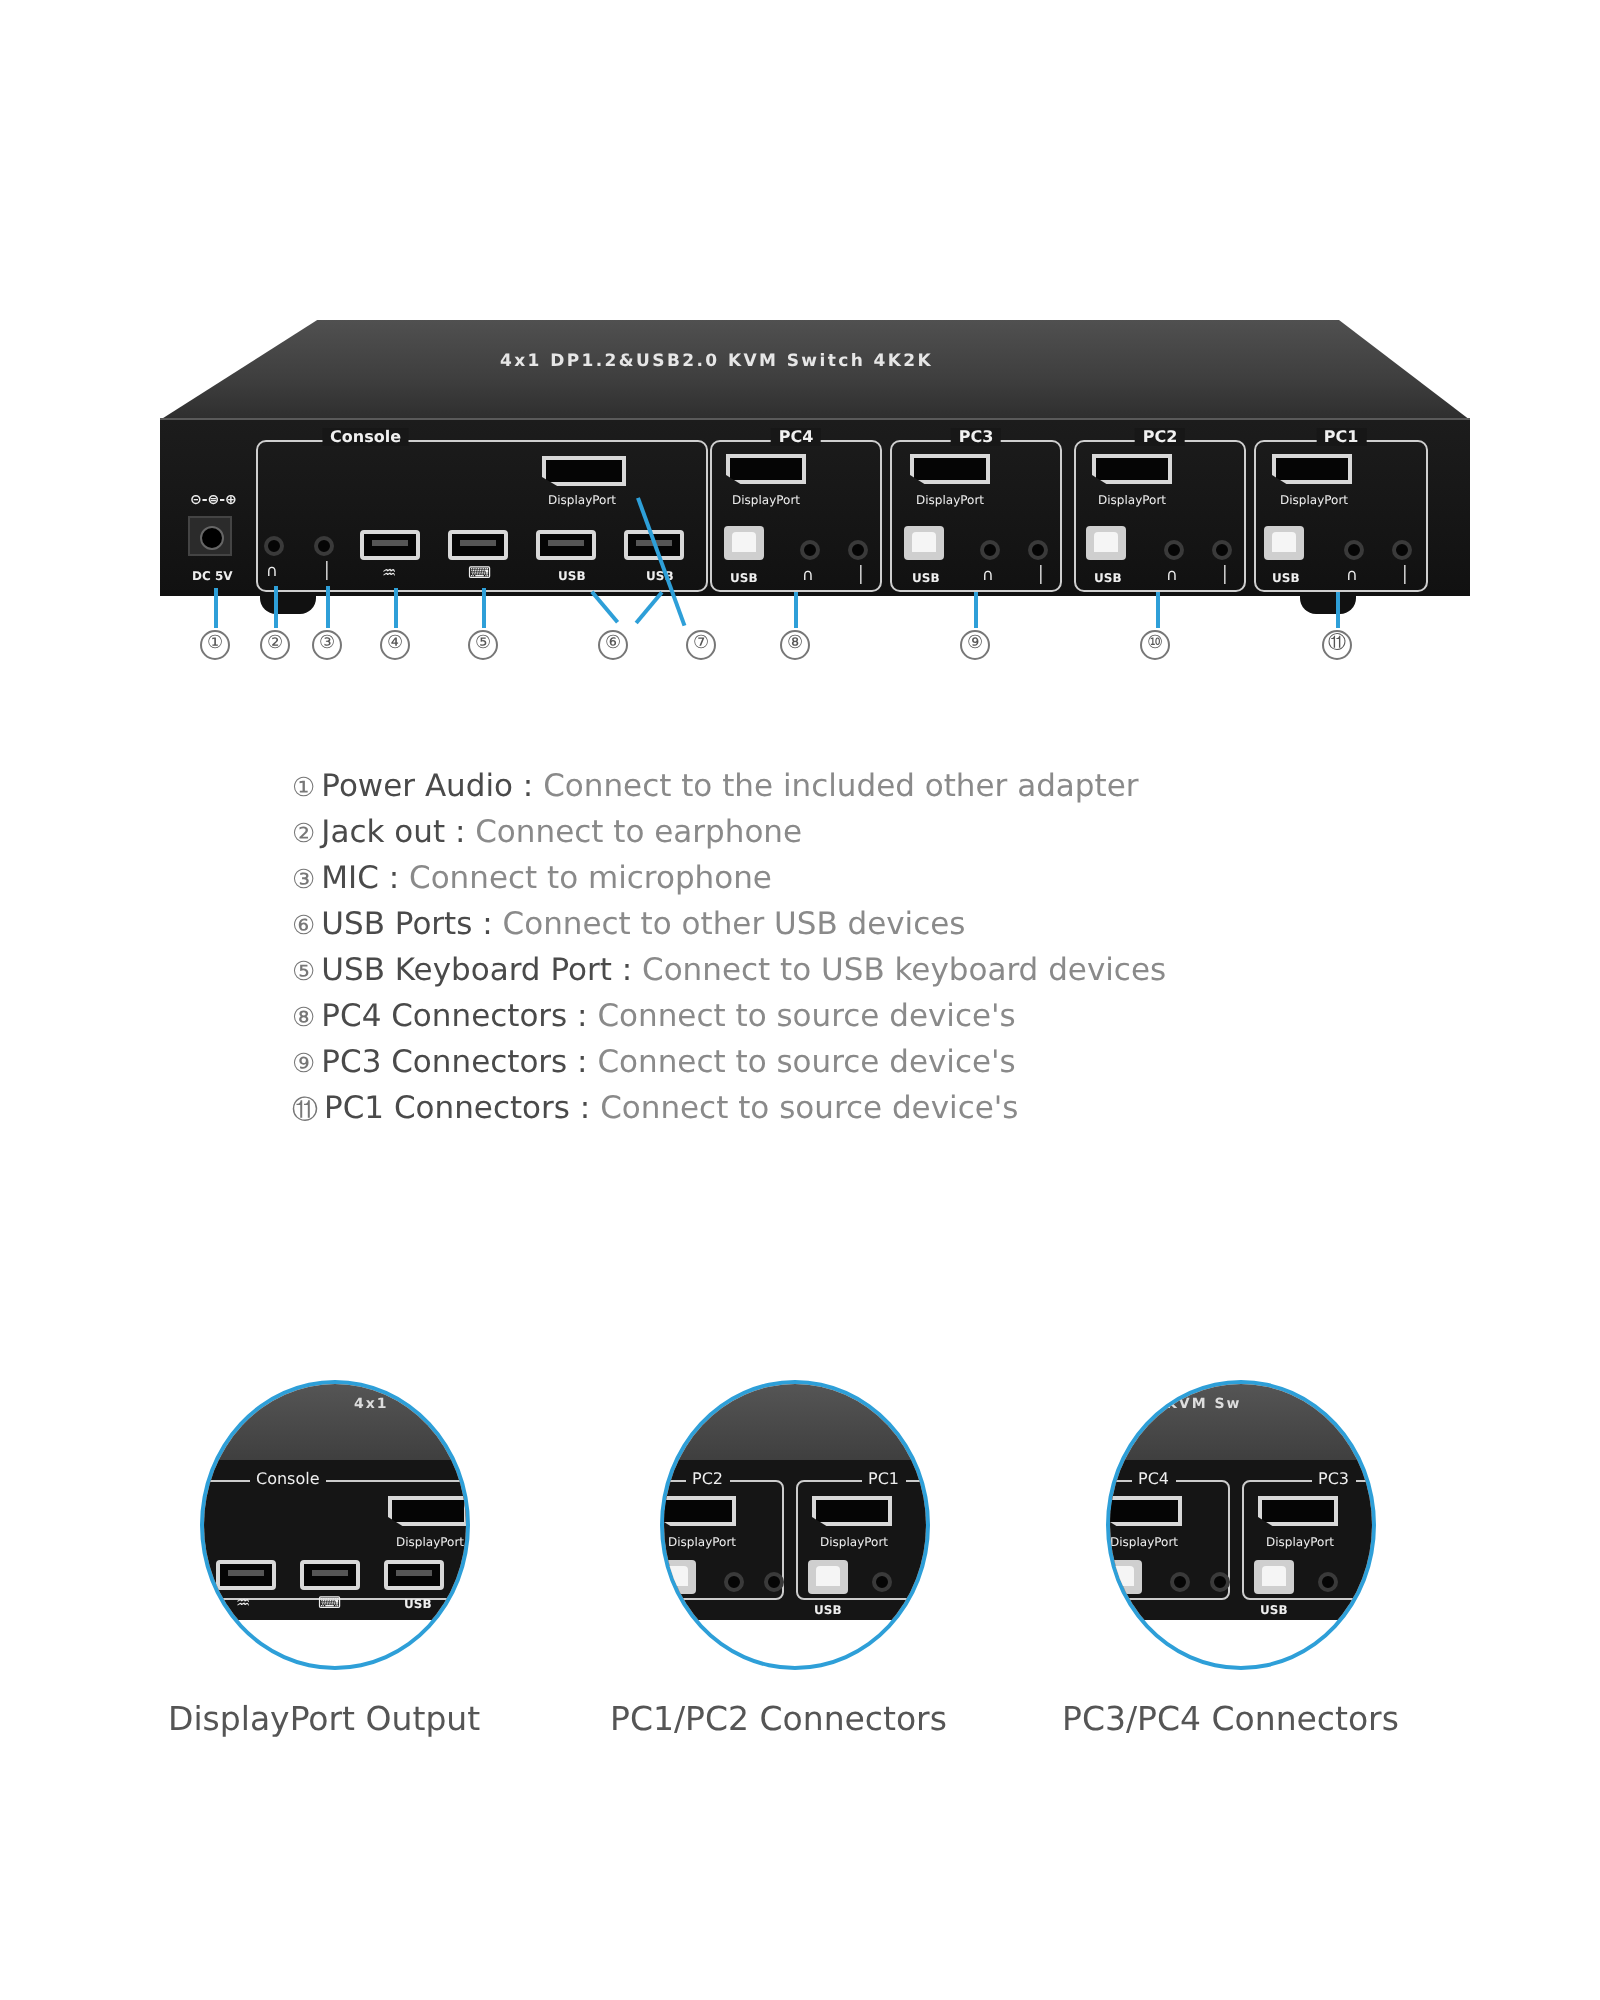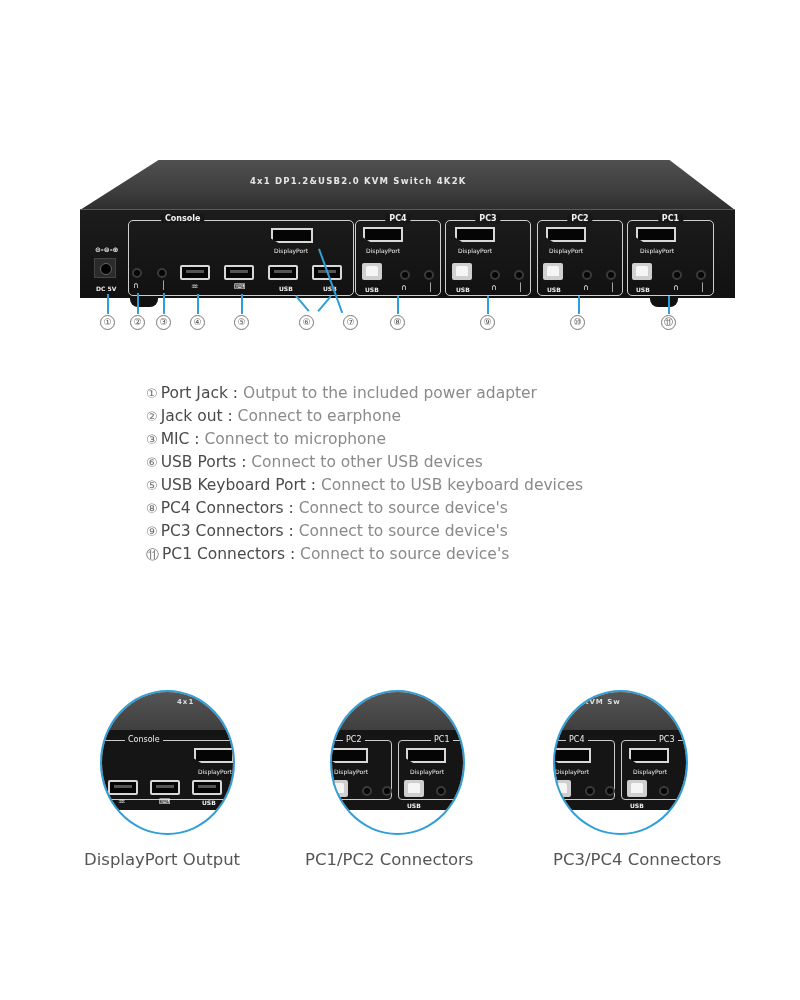--- a/index.html
+++ b/index.html
@@ -182,21 +182,21 @@
   <div class="callout-num" style="left:234px;">⑤</div>
   <div class="callout-num" style="left:299px;">⑥</div>
   <div class="callout-num" style="left:343px;">⑦</div>
   <div class="callout-num" style="left:390px;">⑧</div>
   <div class="callout-num" style="left:480px;">⑨</div>
   <div class="callout-num" style="left:570px;">⑩</div>
   <div class="callout-num" style="left:661px;">⑪</div>
 </div>
 
 <div class="legend">
-  <div class="legend-row"><span class="legend-num">①</span><span class="legend-name">Port Jack :</span><span class="legend-desc"> Output to the included power adapter</span></div>
+  <div class="legend-row"><span class="legend-num">①</span><span class="legend-name">Power Audio :</span><span class="legend-desc"> Connect to the included other adapter</span></div>
   <div class="legend-row"><span class="legend-num">②</span><span class="legend-name">Jack out :</span><span class="legend-desc"> Connect to earphone</span></div>
   <div class="legend-row"><span class="legend-num">③</span><span class="legend-name">MIC :</span><span class="legend-desc"> Connect to microphone</span></div>
   <div class="legend-row"><span class="legend-num">⑥</span><span class="legend-name">USB Ports :</span><span class="legend-desc"> Connect to other USB devices</span></div>
   <div class="legend-row"><span class="legend-num">⑤</span><span class="legend-name">USB Keyboard Port :</span><span class="legend-desc"> Connect to USB keyboard devices</span></div>
   <div class="legend-row"><span class="legend-num">⑧</span><span class="legend-name">PC4 Connectors :</span><span class="legend-desc"> Connect to source device's</span></div>
   <div class="legend-row"><span class="legend-num">⑨</span><span class="legend-name">PC3 Connectors :</span><span class="legend-desc"> Connect to source device's</span></div>
   <div class="legend-row"><span class="legend-num">⑪</span><span class="legend-name">PC1 Connectors :</span><span class="legend-desc"> Connect to source device's</span></div>
 </div>
 
 <div class="zoom-circle" style="left:100px;top:690px;">
@@ -253,13 +253,13 @@
   <div class="dp-label" style="left:0px;top:76px;">DisplayPort</div>
   <div class="dp-port" style="left:74px;top:56px;width:40px;"></div>
   <div class="dp-label" style="left:78px;top:76px;">DisplayPort</div>
   <div class="usb-b" style="left:-4px;top:88px;"></div>
   <div class="jack" style="left:30px;top:94px;"></div>
   <div class="jack" style="left:50px;top:94px;"></div>
   <div class="usb-b" style="left:72px;top:88px;"></div>
   <div class="tiny-label" style="left:75px;top:110px;">USB</div>
   <div class="jack" style="left:104px;top:94px;"></div>
 </div>
-<div class="zc-caption" style="left:531px;margin-left:22px;">PC3/PC4 Connectors</div>
+<div class="zc-caption" style="left:531px;">PC3/PC4 Connectors</div>
 
 </body></html>

